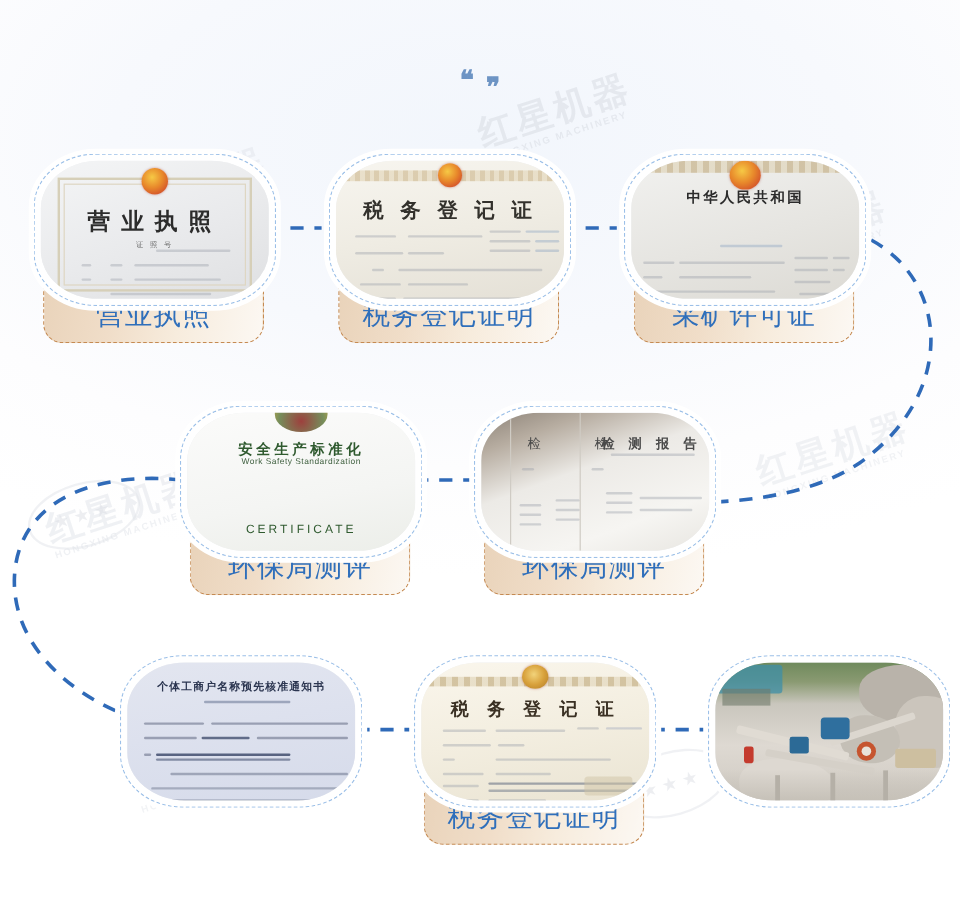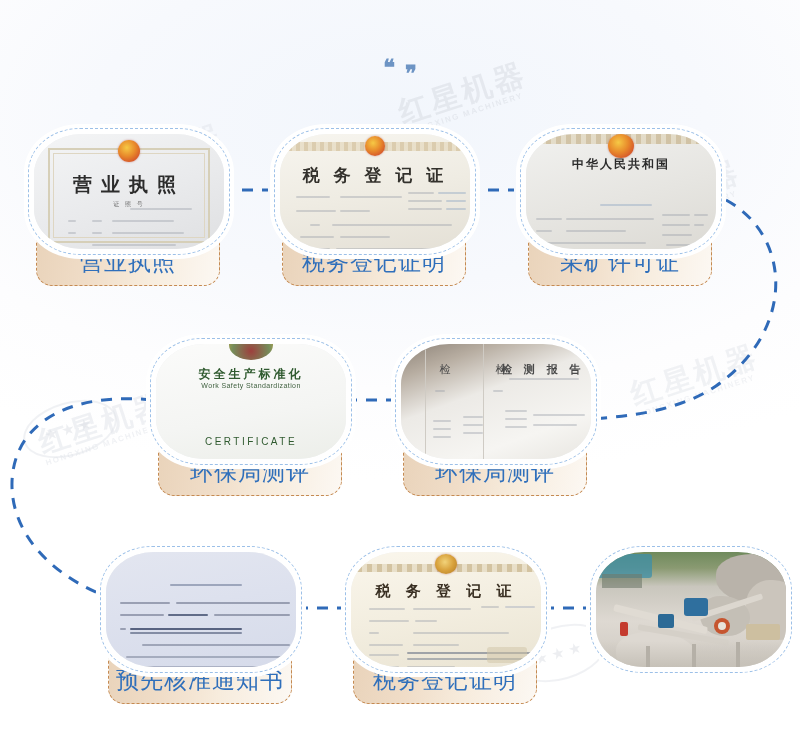--- a/index.html
+++ b/index.html
@@ -298,27 +298,25 @@
           <div class="tline" style="left:104px;top:74px;width:22px;"></div>
           <div class="tline" style="left:104px;top:82px;width:22px;"></div>
           <div class="tline" style="left:132px;top:70px;width:52px;"></div>
           <div class="tline" style="left:132px;top:80px;width:44px;"></div>
         </div>
       </div>
     </div>
   </div>
 
   <div class="card" style="left:100px;top:546px;">
-    <div class="pill">
-      <span class="pill-label">预先核准通知书</span>
-    </div>
     <div class="photo">
       <div class="inner">
         <div class="cert">
           <div class="paper" style="background:linear-gradient(170deg,#e3e6f0 0%,#dde1ee 45%,#d6dbea 100%);"></div>
+          <div class="ctitle" style="top:14px;font-size:9px;letter-spacing:1px;color:#2b3550;">个体工商户名称预先核准通知书</div>
           <div class="tline" style="left:64px;top:32px;width:72px;background:#5b6a8a;opacity:.5;"></div>
           <div class="tline" style="left:14px;top:50px;width:50px;background:#46506b;opacity:.45;"></div>
           <div class="tline" style="left:70px;top:50px;width:114px;background:#46506b;opacity:.45;"></div>
           <div class="tline" style="left:14px;top:62px;width:44px;background:#46506b;opacity:.45;"></div>
           <div class="tline" style="left:62px;top:62px;width:40px;background:#2c3a5c;opacity:.7;"></div>
           <div class="tline" style="left:108px;top:62px;width:76px;background:#46506b;opacity:.45;"></div>
           <div class="tline" style="left:14px;top:76px;width:6px;background:#46506b;opacity:.45;"></div>
           <div class="tline" style="left:24px;top:76px;width:112px;background:#2c3a5c;opacity:.75;"></div>
           <div class="tline" style="left:24px;top:80px;width:112px;background:#2c3a5c;opacity:.5;"></div>
           <div class="tline" style="left:36px;top:92px;width:148px;background:#46506b;opacity:.4;"></div>

